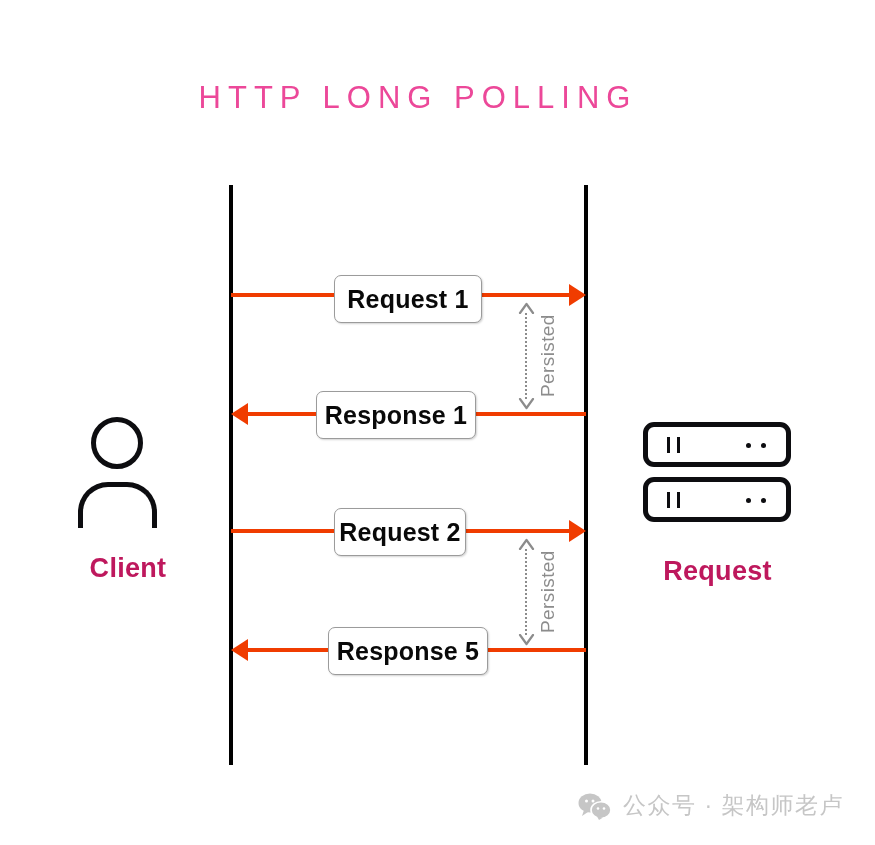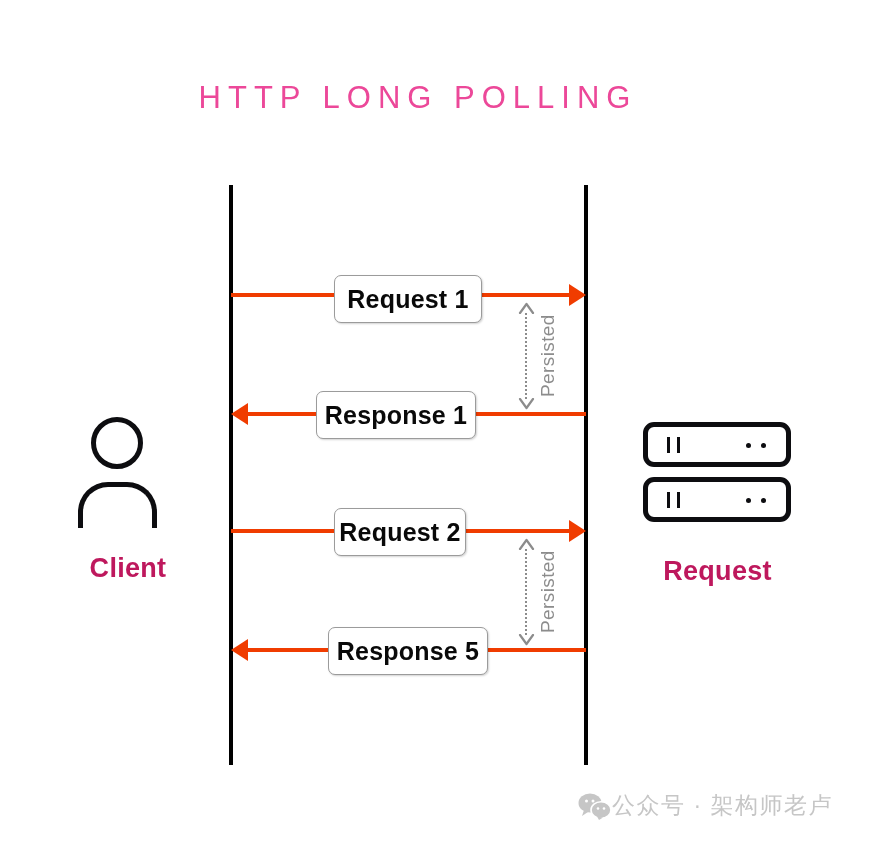--- a/index.html
+++ b/index.html
@@ -199,20 +199,21 @@
     white-space: nowrap;
   }
 
   
   .watermark {
     position: absolute;
     left: 578px;
     top: 790px;
     display: flex;
     align-items: center;
+    gap: 11px;
   }
   .wm-icon { position: relative; width: 34px; height: 28px; }
   .wm-text {
     font-size: 23px;
     color: #c6c6c6;
     letter-spacing: 1.5px;
     white-space: nowrap;
   }
 </style>
 </head>

